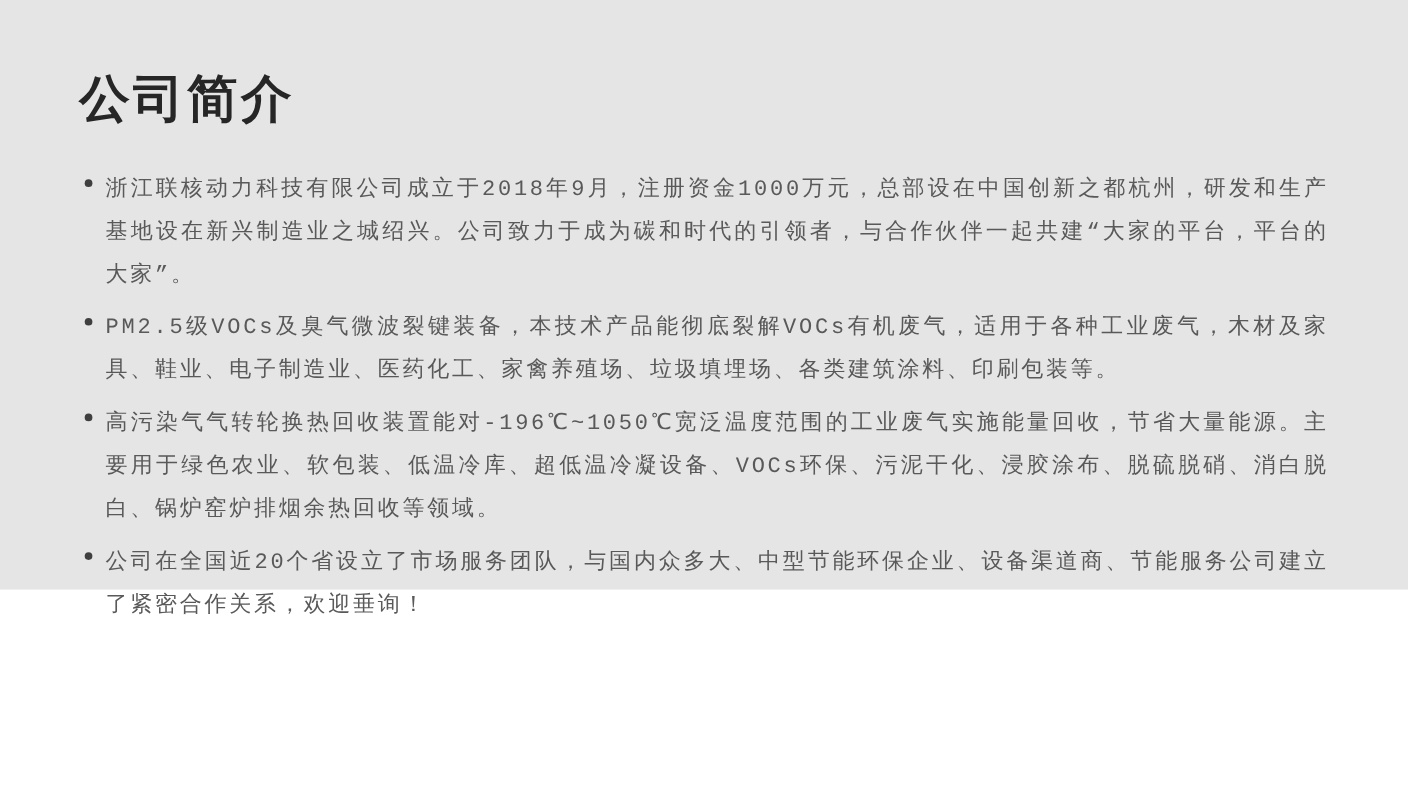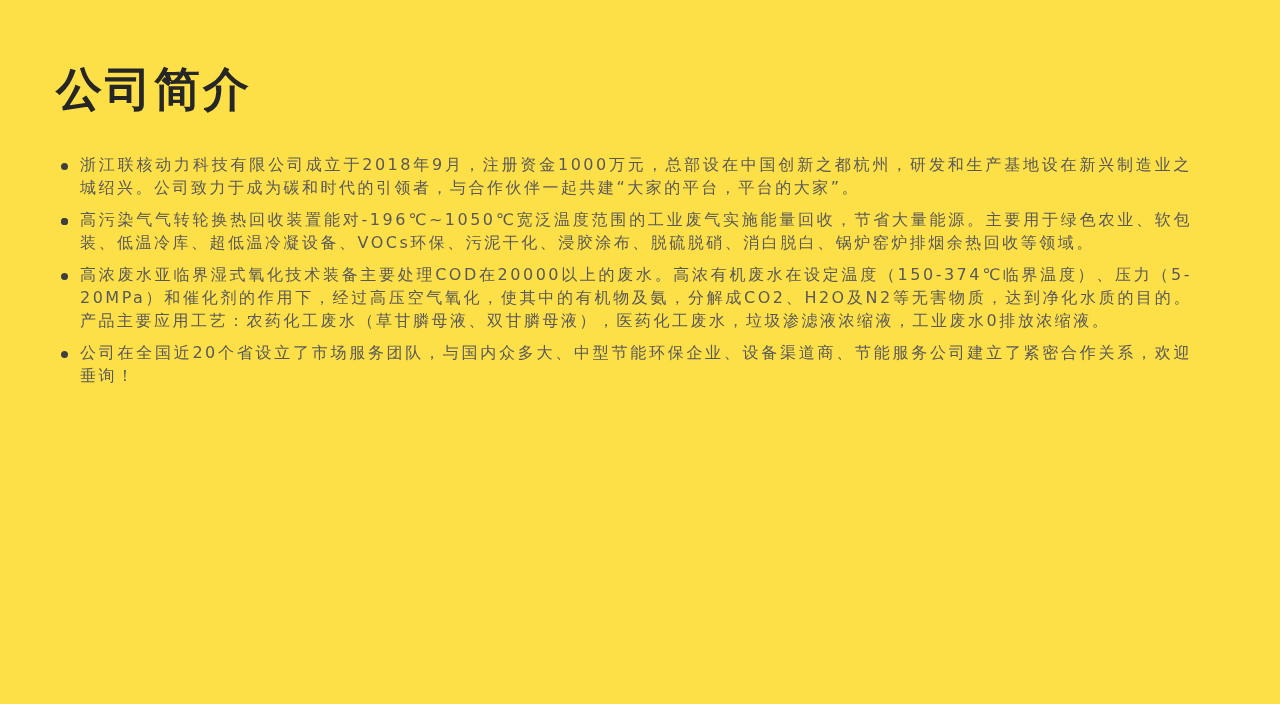--- a/index.html
+++ b/index.html
@@ -7,48 +7,49 @@
     padding: 0;
     background: #ffffff;
     width: 1280px;
     height: 720px;
     overflow: hidden;
     font-family: "DejaVu Sans", "Liberation Sans", sans-serif;
   }
   .slide {
     box-sizing: border-box;
     width: 1280px;
-    height: 704px;
-    background: #fde047;
-    padding: 62px 72px 0 56px;
+    height: 536px;
+    background: #e5e5e5;
+    padding: 62px 72px 0 72px;
   }
   .slide-title {
     margin: 0 0 36px 0;
     font-size: 46px;
     line-height: 1.2;
     font-weight: 800;
     color: #262626;
     letter-spacing: 3px;
   }
   .bullet-list {
     list-style: none;
     margin: 0;
     padding: 0;
     width: 1136px;
   }
   .bullet-item {
     position: relative;
     padding-left: 24px;
     margin: 0 0 9px 0;
-    font-size: 16px;
-    line-height: 23px;
+    font-size: 20px;
+    line-height: 39px;
     color: #595959;
     letter-spacing: 2.5px;
     text-align: justify;
     text-justify: inter-ideograph;
+    font-family: Liberation Mono, monospace;
   }
   .bullet-dot {
     position: absolute;
     left: 5px;
     top: 10px;
     width: 7px;
     height: 7px;
     border-radius: 50%;
     background: #3f3f3f;
   }
@@ -58,27 +59,24 @@
 
 <div class="slide">
   <h1 class="slide-title">公司简介</h1>
   <ul class="bullet-list">
     <li class="bullet-item">
       <span class="bullet-dot"></span>
       <span>浙江联核动力科技有限公司成立于2018年9月，注册资金1000万元，总部设在中国创新之都杭州，研发和生产基地设在新兴制造业之城绍兴。公司致力于成为碳和时代的引领者，与合作伙伴一起共建“大家的平台，平台的大家”。</span>
     </li>
     <li class="bullet-item">
       <span class="bullet-dot"></span>
+      <span>PM2.5级VOCs及臭气微波裂键装备，本技术产品能彻底裂解VOCs有机废气，适用于各种工业废气，木材及家具、鞋业、电子制造业、医药化工、家禽养殖场、垃圾填埋场、各类建筑涂料、印刷包装等。</span>
     </li>
     <li class="bullet-item">
       <span class="bullet-dot"></span>
       <span>高污染气气转轮换热回收装置能对-196℃~1050℃宽泛温度范围的工业废气实施能量回收，节省大量能源。主要用于绿色农业、软包装、低温冷库、超低温冷凝设备、VOCs环保、污泥干化、浸胶涂布、脱硫脱硝、消白脱白、锅炉窑炉排烟余热回收等领域。</span>
-    </li>
-    <li class="bullet-item">
-      <span class="bullet-dot"></span>
-      <span>高浓废水亚临界湿式氧化技术装备主要处理COD在20000以上的废水。高浓有机废水在设定温度（150-374℃临界温度）、压力（5-20MPa）和催化剂的作用下，经过高压空气氧化，使其中的有机物及氨，分解成CO2、H2O及N2等无害物质，达到净化水质的目的。产品主要应用工艺：农药化工废水（草甘膦母液、双甘膦母液），医药化工废水，垃圾渗滤液浓缩液，工业废水0排放浓缩液。</span>
     </li>
     <li class="bullet-item">
       <span class="bullet-dot"></span>
       <span>公司在全国近20个省设立了市场服务团队，与国内众多大、中型节能环保企业、设备渠道商、节能服务公司建立了紧密合作关系，欢迎垂询！</span>
     </li>
   </ul>
 </div>
 
 </body></html>

